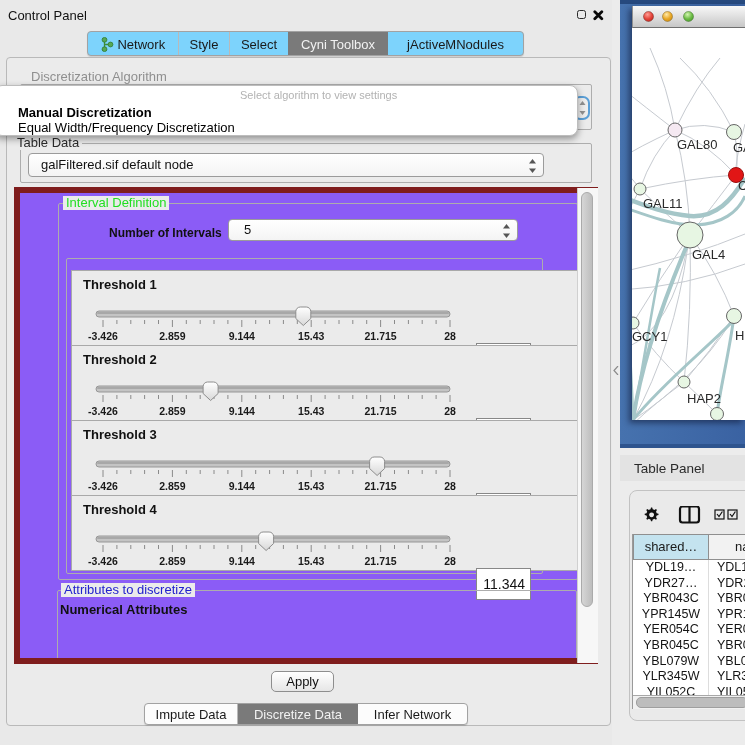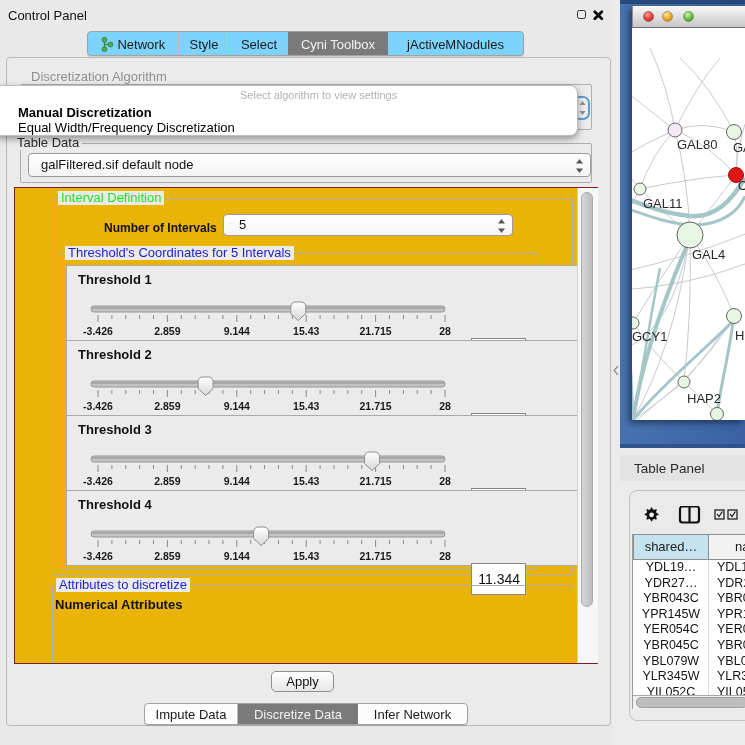--- a/index.html
+++ b/index.html
@@ -48,40 +48,39 @@
 <div class="gtitle" style="left:28px;top:70px;color:#8f8f8f">Discretization Algorithm</div>
 
 <div class="a" style="left:573px;top:96px;width:17px;height:24px;border-radius:7px;background:#ededed;border:2.5px solid #5b9fd6;box-sizing:border-box"></div>
 <svg class="a" style="left:579px;top:101px" width="8" height="14">
     <path d="M3.5,0 L6.5,4 L0.5,4 Z" fill="#909090"></path>
     <path d="M3.5,14 L6.5,10 L0.5,10 Z" fill="#909090"></path>
   </svg>
 
 <div class="gbox" style="left:20px;top:143px;width:572px;height:40px"></div>
 <div class="gtitle" style="left:14px;top:136px;color:#2b2b2b">Table Data</div>
-<div class="combo" style="left:28px;top:153px;width:563px;height:24px;line-height:22px;padding-left:12px">galFiltered.sif default node
+<div class="combo" style="left:28px;top:153px;width:516px;height:24px;line-height:22px;padding-left:12px">galFiltered.sif default node
   <svg class="carrow" width="9" height="24">
       <path d="M4.5,5 L8,9.5 L1,9.5 Z" fill="#555"></path>
       <path d="M4.5,19 L8,14.5 L1,14.5 Z" fill="#555"></path>
     </svg>
 </div>
 
-<div class="a" style="left:14px;top:187px;width:584px;height:477px;border:1px solid #7f1d1d;background:#eab308;box-sizing:border-box;overflow:hidden">
+<div class="a" style="left:14px;top:187px;width:584px;height:477px;border:6px solid #7f1d1d;background:#8b5cf6;box-sizing:border-box;overflow:hidden">
 
   <div class="gbox" style="left:38px;top:10px;width:520px;height:377px"></div>
   <div class="gtitle" style="left:43px;top:3px;color:#21df21">Interval Definition</div>
   <div class="a" style="left:89px;top:33px;font-size:12px;font-weight:bold;color:#111">Number of Intervals</div>
   <div class="combo" style="left:208px;top:26px;width:290px;height:22px;line-height:20px;padding-left:15px">5
     <svg class="carrow" width="9" height="22">
         <path d="M4.5,4 L8,8.5 L1,8.5 Z" fill="#555"></path>
         <path d="M4.5,18 L8,13.5 L1,13.5 Z" fill="#555"></path>
       </svg>
   </div>
   <div class="gbox" style="left:46px;top:65px;width:477px;height:316px"></div>
-  <div class="gtitle" style="left:50px;top:58px;color:#2222cc">Threshold's Coordinates for 5 Intervals</div>
 <div class="tblock" style="top:77px">
       <div class="btitle">Threshold 1</div>
       <svg width="468" height="36" style="position:absolute;left:0;top:36px;overflow:visible">
         <defs>
           <linearGradient id="thg" x1="0" y1="0" x2="0" y2="1">
             <stop offset="0" stop-color="#ffffff"></stop>
             <stop offset="1" stop-color="#d8d8d8"></stop>
           </linearGradient>
         </defs>
         <rect x="24" y="4" width="354" height="6" rx="3" fill="#c4c4c4" stroke="#979797" stroke-width="1"></rect>

